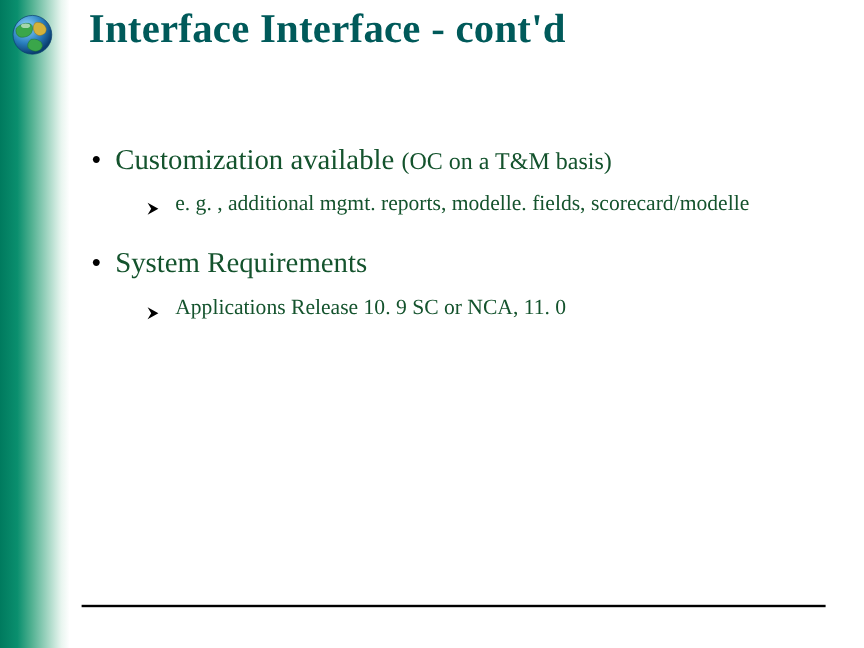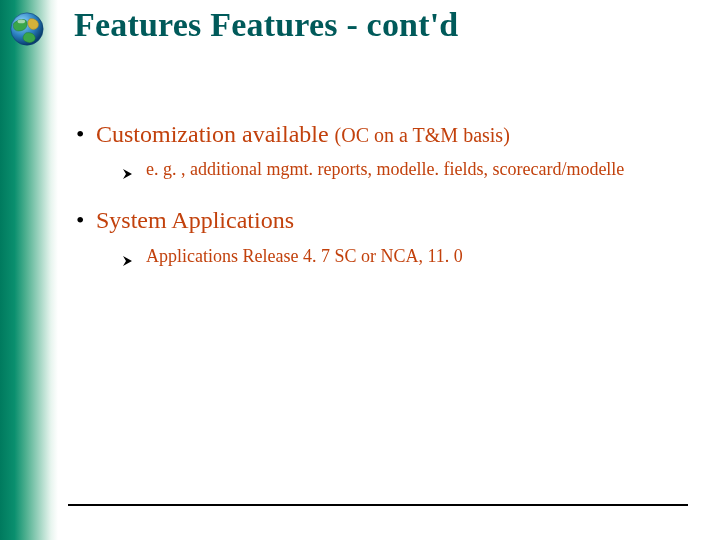--- a/index.html
+++ b/index.html
@@ -46,21 +46,21 @@
     color: #005a5a;
     font-size: 34px;
     font-weight: bold;
     letter-spacing: 0.2px;
   }
   .body {
     position: absolute;
     top: 118px;
     left: 74px;
     right: 30px;
-    color: #c2410c;
+    color: #14532d;
   }
   ul.level1 {
     list-style: none;
     margin: 0;
     padding: 0;
   }
   ul.level1 > li {
     position: relative;
     padding-left: 22px;
     font-size: 24px;
@@ -123,49 +123,49 @@
         </radialGradient>
       </defs>
       <circle cx="20" cy="20" r="17" fill="url(#gsea)" stroke="#0a3e70" stroke-width="0.6"></circle>
       <path d="M6 14 q5 -5 11 -4 q4 1 3 6 q-1 5 -7 6 q-5 1 -7 -3 q-1 -3 0 -5 Z" fill="#3aa64a" stroke="#186a2a" stroke-width="0.4"></path>
       <path d="M24 9 q6 0 8 5 q1 4 -3 6 q-4 2 -7 -2 q-2 -3 -1 -6 q1 -3 3 -3 Z" fill="#d4b23a" stroke="#8a6f1a" stroke-width="0.4"></path>
       <path d="M19 24 q6 -1 9 3 q2 3 -1 6 q-4 3 -9 0 q-3 -2 -2 -5 q1 -3 3 -4 Z" fill="#3aa64a" stroke="#186a2a" stroke-width="0.4"></path>
       <ellipse cx="14" cy="12" rx="4" ry="2" fill="#ffffff" opacity="0.55"></ellipse>
     </svg>
   </div>
 
-  <div class="title">Features Features - cont'd</div>
+  <div class="title">Interface Interface - cont'd</div>
 
   <div class="body">
     <ul class="level1">
       <li>
         <span>Customization available</span>
         <span class="paren">(OC on a T&amp;M basis)</span>
         <ul class="level2">
           <li>
             <span class="arrow">
               <svg viewBox="0 0 12 12" width="12" height="12">
                   <path d="M1 1 L10 6 L1 11 L4 6 Z" fill="#000"></path>
                 </svg>
             </span>
             <span>e. g. , additional mgmt. reports, modelle. fields, scorecard/modelle</span>
           </li>
         </ul>
       </li>
       <li>
-        <span>System Applications</span>
+        <span>System Requirements</span>
         <span class="paren"></span>
         <ul class="level2">
           <li>
             <span class="arrow">
               <svg viewBox="0 0 12 12" width="12" height="12">
                   <path d="M1 1 L10 6 L1 11 L4 6 Z" fill="#000"></path>
                 </svg>
             </span>
-            <span>Applications Release 4. 7 SC or NCA, 11. 0</span>
+            <span>Applications Release 10. 9 SC or NCA, 11. 0</span>
           </li>
         </ul>
       </li>
     </ul>
   </div>
 
   <div class="rule"></div>
 
 </div>
 

